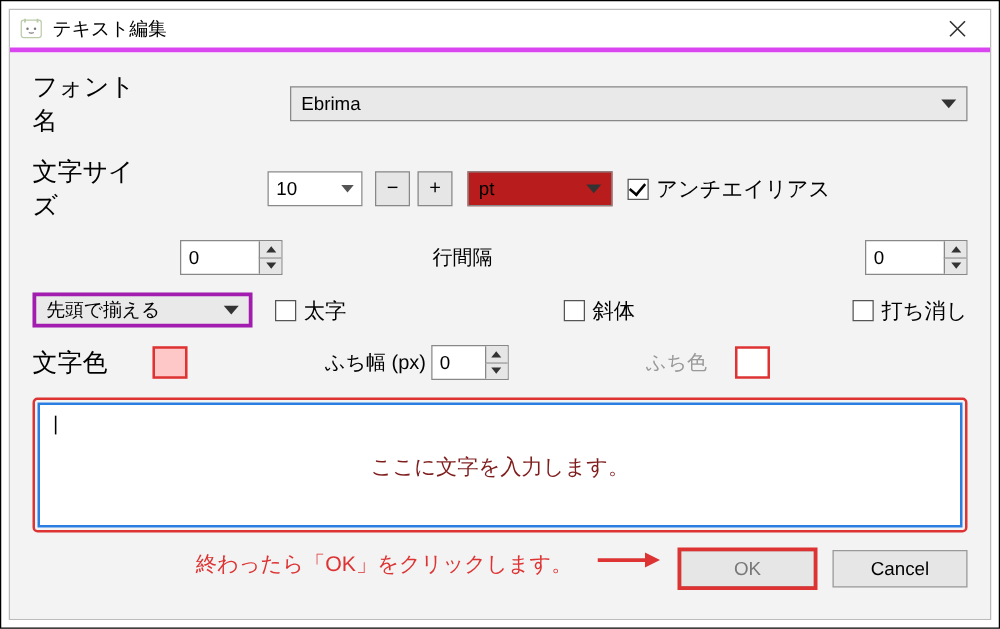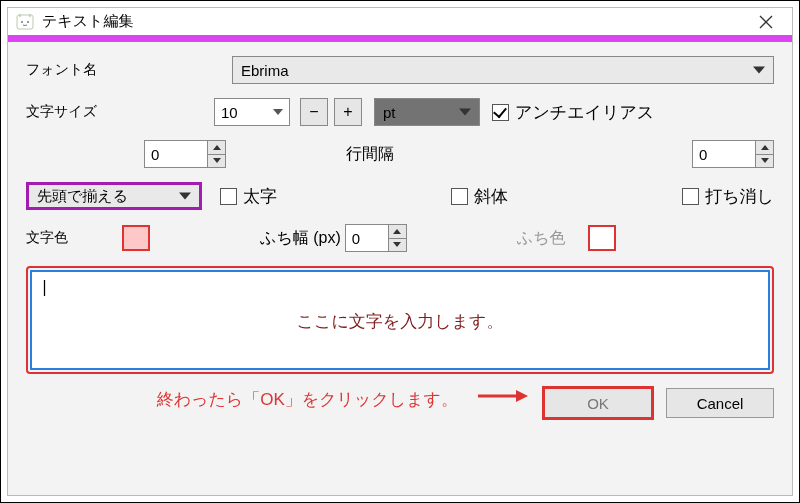--- a/index.html
+++ b/index.html
@@ -16,21 +16,21 @@
   .window {
     position: absolute;
     left: 6px; top: 6px; right: 6px; bottom: 6px;
     background: #fff;
     border: 1px solid #bbb;
   }
   .titlebar {
     display: flex;
     align-items: center;
     height: 34px;
-    border-bottom: 7px solid #d946ef;
+    border-bottom: 4px solid #d946ef;
     padding: 0 4px 0 8px;
   }
   .title-icon {
     width: 18px; height: 18px;
     margin-right: 8px;
     display:inline-block;
   }
   .title-text { font-size: 15px; color:#000; }
   .title-spacer { flex: 1; }
   .close-btn {
@@ -43,21 +43,21 @@
     padding: 14px 18px 10px 18px;
     background: #f3f3f3;
     position:absolute;
     top:34px; left:0; right:0; bottom:0;
   }
   .row {
     display:flex;
     align-items:center;
     margin-bottom: 14px;
   }
-  .lbl { width: 88px; font-size:14px; color:#000;}
+  .lbl { width: 88px; font-size:20px; color:#000;}
   .font-select {
     flex:1;
     height: 28px;
     background:#e9e9e9;
     border:1px solid #888;
     display:flex; align-items:center;
     padding: 0 8px;
     position:relative;
   }
   .font-select .tri {
@@ -73,22 +73,22 @@
   }
   .num-combo .chev { position:absolute; right:6px; top:50%; transform:translateY(-50%);
     width:0;height:0;border-left:5px solid transparent;border-right:5px solid transparent;border-top:6px solid #555;}
   .sq-btn {
     width:28px; height:28px;
     background:#e6e6e6; border:1px solid #888;
     display:flex;align-items:center;justify-content:center;
     font-size:16px; margin-right:6px; cursor:pointer;
   }
   .unit-combo {
-    width: 106px; height:28px;
-    background:#737373; border:1px solid #888;
+    width: 116px; height:28px;
+    background:#b91c1c; border:1px solid #888;
     display:flex; align-items:center; padding:0 8px; position:relative;
     margin-left:6px; margin-right:12px;
   }
   .unit-combo .tri { position:absolute; right:8px; top:50%; transform:translateY(-50%);
     width:0;height:0;border-left:6px solid transparent;border-right:6px solid transparent;border-top:7px solid #333;}
 
   .checkbox {
     width:17px;height:17px;border:1px solid #555;background:#fff;display:inline-flex;align-items:center;justify-content:center;margin-right:6px; position:relative;
   }
   .checkbox.checked::after{

